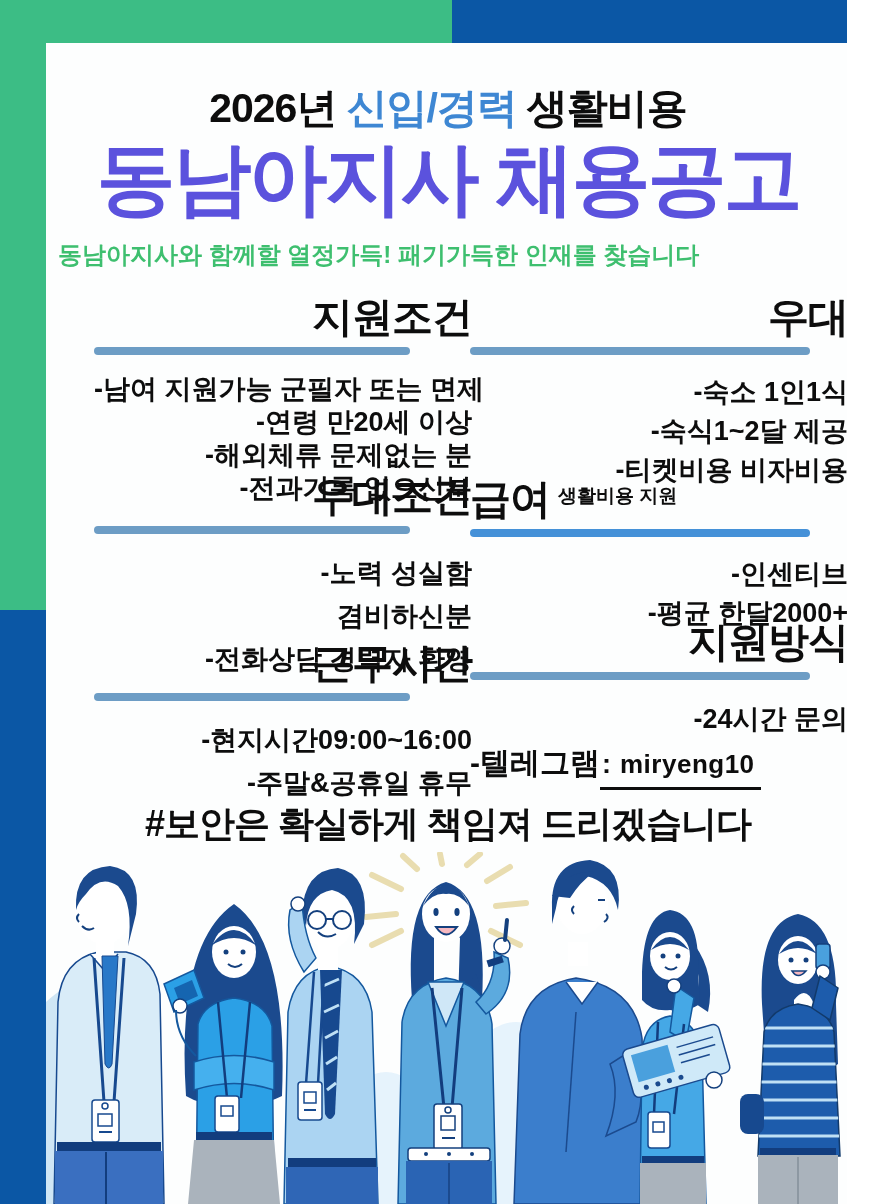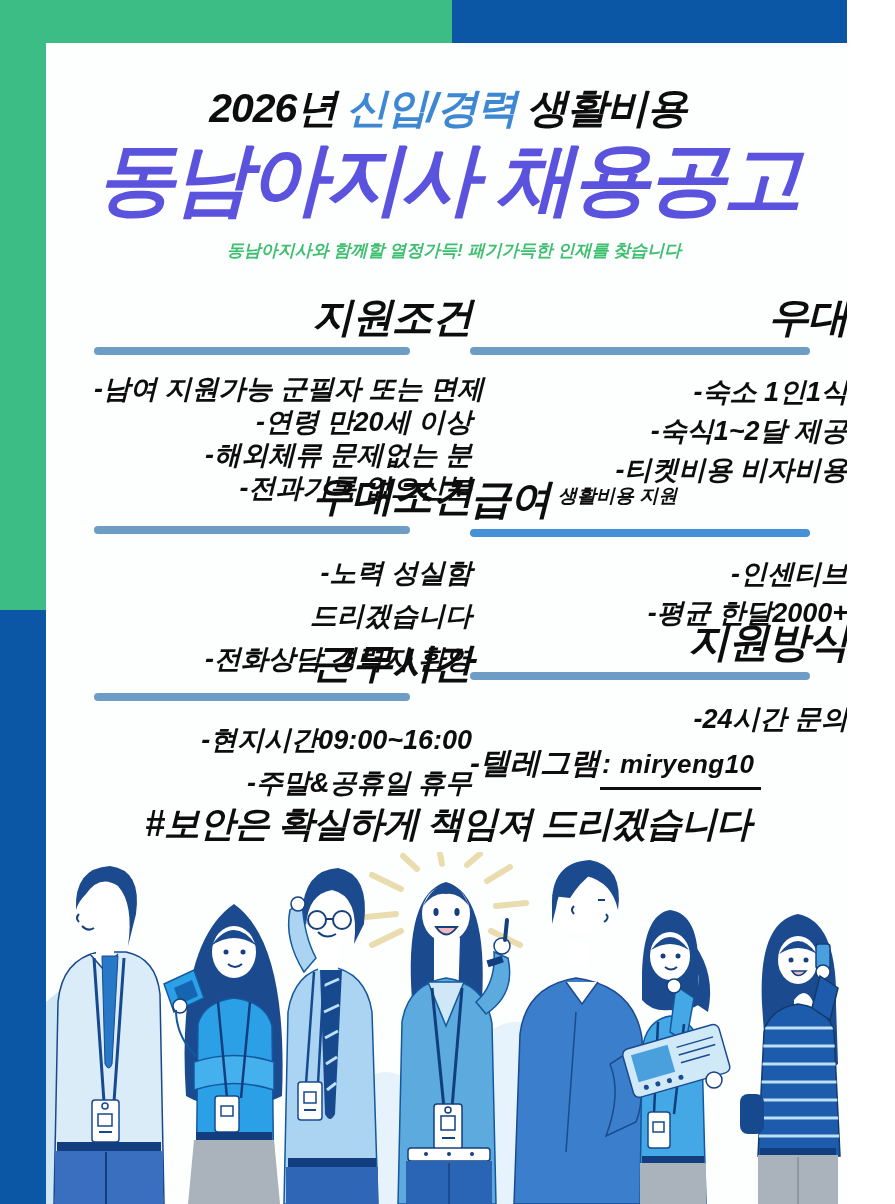--- a/index.html
+++ b/index.html
@@ -1,32 +1,32 @@
 <!DOCTYPE html>
 <html style="--frame-green: #3cbd85; --frame-blue: #0b57a5; --title-purple: #5b52dd; --highlight-blue: #3e87d3; --subtitle-green: #3ebf6f; --bar-steel: #6d9dc5; --bar-bright: #4591d8; --ink: #0d0d0d;"><head>
 <meta charset="utf-8">
 <style>
   html,body{margin:0;padding:0;background:#fff;}
   .canvas{position:relative;width:847px;height:1204px;overflow:hidden;
-          font-family:"Liberation Sans","DejaVu Sans",sans-serif;color:var(--ink,#0d0d0d);font-style:italic;}
+          font-family:"Liberation Sans","DejaVu Sans",sans-serif;color:var(--ink,#0d0d0d);}
   
   .bg{position:absolute;}
   .q-tl{left:0;top:0;width:452px;height:610px;background:var(--frame-green,#3cbd85);}
   .q-tr{left:452px;top:0;right:0;height:640px;background:var(--frame-blue,#0b57a5);}
   .q-bl{left:0;top:610px;width:452px;bottom:0;background:var(--frame-blue,#0b57a5);}
   .q-br{left:452px;top:640px;right:0;bottom:0;background:var(--frame-green,#3cbd85);}
   
   .panel{position:absolute;left:46px;top:43px;width:804px;bottom:0;background:#fdfefe;overflow:hidden;}
   .top-line{position:absolute;top:38px;left:0;right:0;display:flex;justify-content:center;gap:10px;
             font-size:41px;font-weight:800;letter-spacing:-1px;}
   .top-line .hl{color:var(--highlight-blue,#3e87d3);}
   .main-title{position:absolute;top:84px;left:0;right:0;margin:0;text-align:center;
               font-size:79px;font-weight:900;letter-spacing:-3px;color:var(--title-purple,#5b52dd);}
-  .subtitle{position:absolute;top:196px;left:0;right:0;text-align:center;
-            font-size:17px;font-weight:800;color:var(--subtitle-green,#3ebf6f);padding-left:12px;}
+  .subtitle{position:absolute;top:196px;left:0;right:0;text-align:left;
+            font-size:24px;font-weight:800;color:var(--subtitle-green,#3ebf6f);padding-left:12px;}
   
   .sec{position:absolute;width:378px;text-align:right;}
   .sec h2{margin:0;font-size:41px;font-weight:800;letter-spacing:-1px;line-height:1.1;}
   .h-row{display:flex;align-items:flex-start;}
   .h-note{font-size:19px;font-weight:700;margin-left:8px;margin-top:6px;white-space:nowrap;}
   .bar{height:8px;border-radius:4px;background:var(--bar-steel,#6d9dc5);margin-top:7px;}
   .bar.bright{background:var(--bar-bright,#4591d8);}
   .w316{width:316px;} .w340{width:340px;}
   .sec ul{list-style:none;margin:18px 0 0;padding:0;font-size:27px;font-weight:700;}
   .sec ul li{white-space:nowrap;}
@@ -72,21 +72,21 @@
         <li>-해외체류 문제없는 분</li>
         <li>-전과기록 없으신분</li>
       </ul>
     </section>
 
     <section class="sec" style="left:48px;top:431px;">
       <h2>우대조건</h2>
       <div class="bar w316"></div>
       <ul class="loose">
         <li>-노력 성실함</li>
-        <li class="indent">드리겠습니다</li>
+        <li class="indent">겸비하신분</li>
         <li>-전화상담 경력자 환영</li>
       </ul>
     </section>
 
     <section class="sec" style="left:48px;top:598px;">
       <h2>근무시간</h2>
       <div class="bar w316"></div>
       <ul class="loose">
         <li>-현지시간09:00~16:00</li>
         <li>-주말&amp;공휴일 휴무</li>

